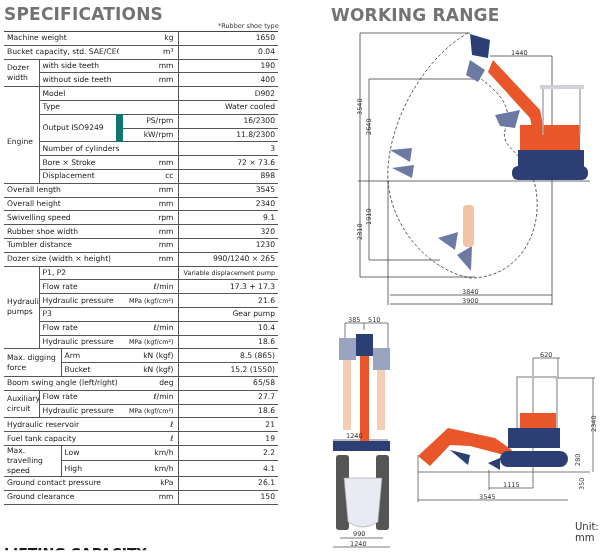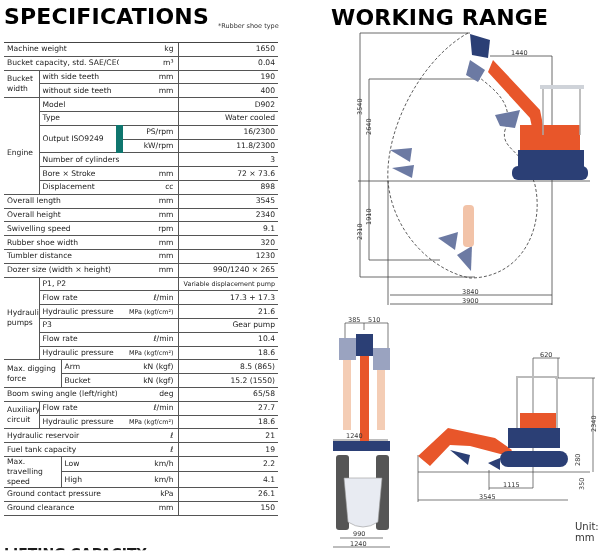--- a/index.html
+++ b/index.html
@@ -1,21 +1,21 @@
 <!DOCTYPE html>
 <html><head>
 <meta charset="utf-8">
 <style>
   html,body{margin:0;padding:0;background:#fff;}
   body{width:615px;height:558px;position:relative;overflow:hidden;font-family:"DejaVu Sans","Liberation Sans",sans-serif;color:#222;}
-  .h1{position:absolute;font-weight:bold;font-size:22px;letter-spacing:0.2px;color:#000000;font-family:"DejaVu Sans",sans-serif;}
+  .h1{position:absolute;font-weight:bold;font-size:17px;letter-spacing:0.2px;color:#737373;font-family:"DejaVu Sans",sans-serif;}
   #spec-title{left:4px;top:4px;}
   #wr-title{left:331px;top:5px;}
   .note{position:absolute;left:218px;top:22px;font-size:6.5px;color:#333;}
-  table.spec{position:absolute;left:4px;top:42px;width:274px;border-collapse:collapse;font-size:7.6px;table-layout:fixed;}
+  table.spec{position:absolute;left:4px;top:31px;width:274px;border-collapse:collapse;font-size:7.6px;table-layout:fixed;}
   table.spec td{border-top:1px solid #555;border-bottom:1px solid #555;height:12.8px;padding:0 3px;white-space:nowrap;overflow:hidden;line-height:12px;}
   table.spec td.val{text-align:right;border-left:1px solid #555;}
   table.spec td.unit{text-align:right;padding-right:4px;}
   table.spec td.grp{vertical-align:middle;border-right:1px solid #555;line-height:10px;white-space:normal;}
   table.spec td.small{font-size:6.4px;}
   table.spec tr:first-child td{border-top:1.5px solid #444;}
   .lifting{position:absolute;left:4px;top:545px;font-weight:bold;font-size:14px;color:#1a1a1a;height:13px;overflow:hidden;clip-path:inset(0 0 60% 0);}
   .dim{position:absolute;font-size:6.5px;color:#333;}
   .vdim{position:absolute;font-size:6.5px;color:#333;transform:rotate(-90deg);transform-origin:left top;}
   svg.diag{position:absolute;left:0;top:0;}
@@ -40,21 +40,21 @@
     <td colspan="3">Machine weight</td>
     <td class="unit">kg</td>
     <td class="val">1650</td>
   </tr>
   <tr>
     <td colspan="3">Bucket capacity, std. SAE/CECE</td>
     <td class="unit">m³</td>
     <td class="val">0.04</td>
   </tr>
   <tr>
-    <td rowspan="2" class="grp">Bucket width</td>
+    <td rowspan="2" class="grp">Dozer width</td>
     <td colspan="2">with side teeth</td>
     <td class="unit">mm</td>
     <td class="val">190</td>
   </tr>
   <tr>
     <td colspan="2">without side teeth</td>
     <td class="unit">mm</td>
     <td class="val">400</td>
   </tr>
   <tr>

